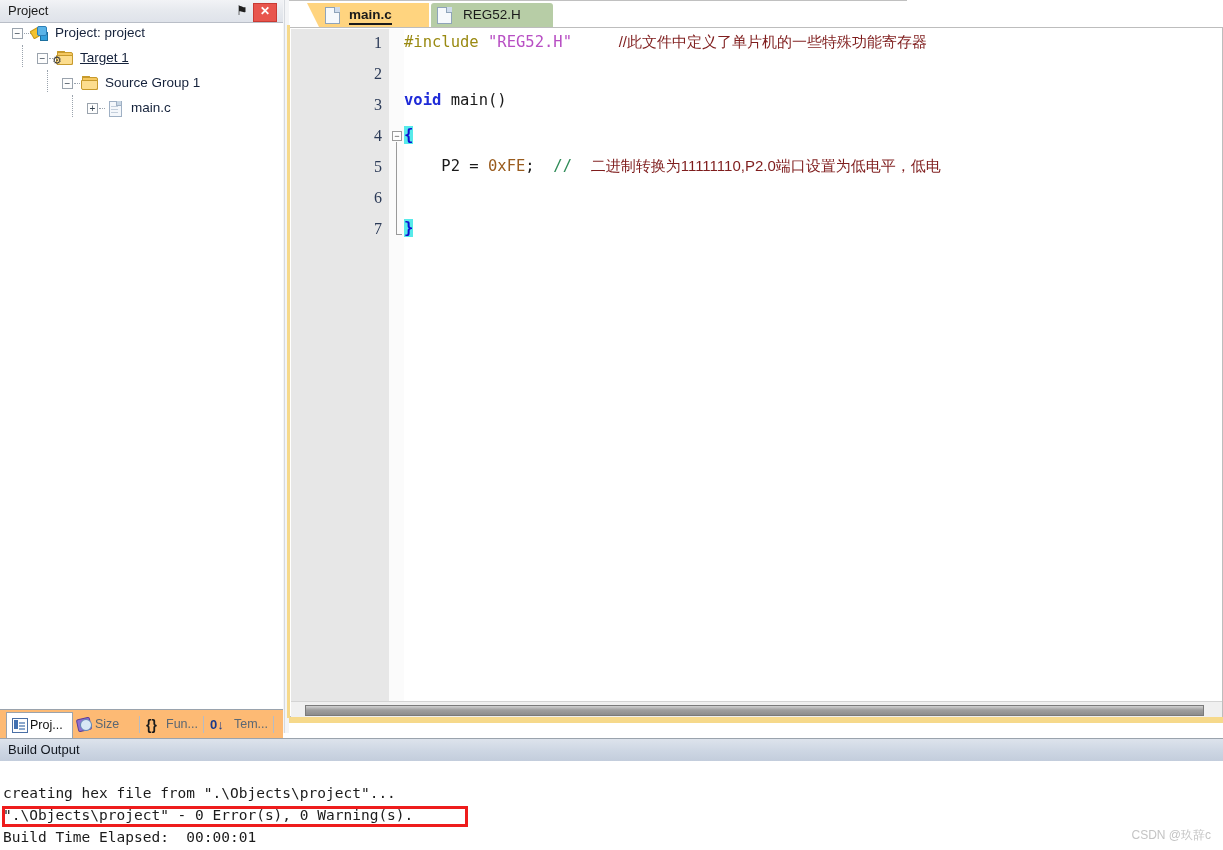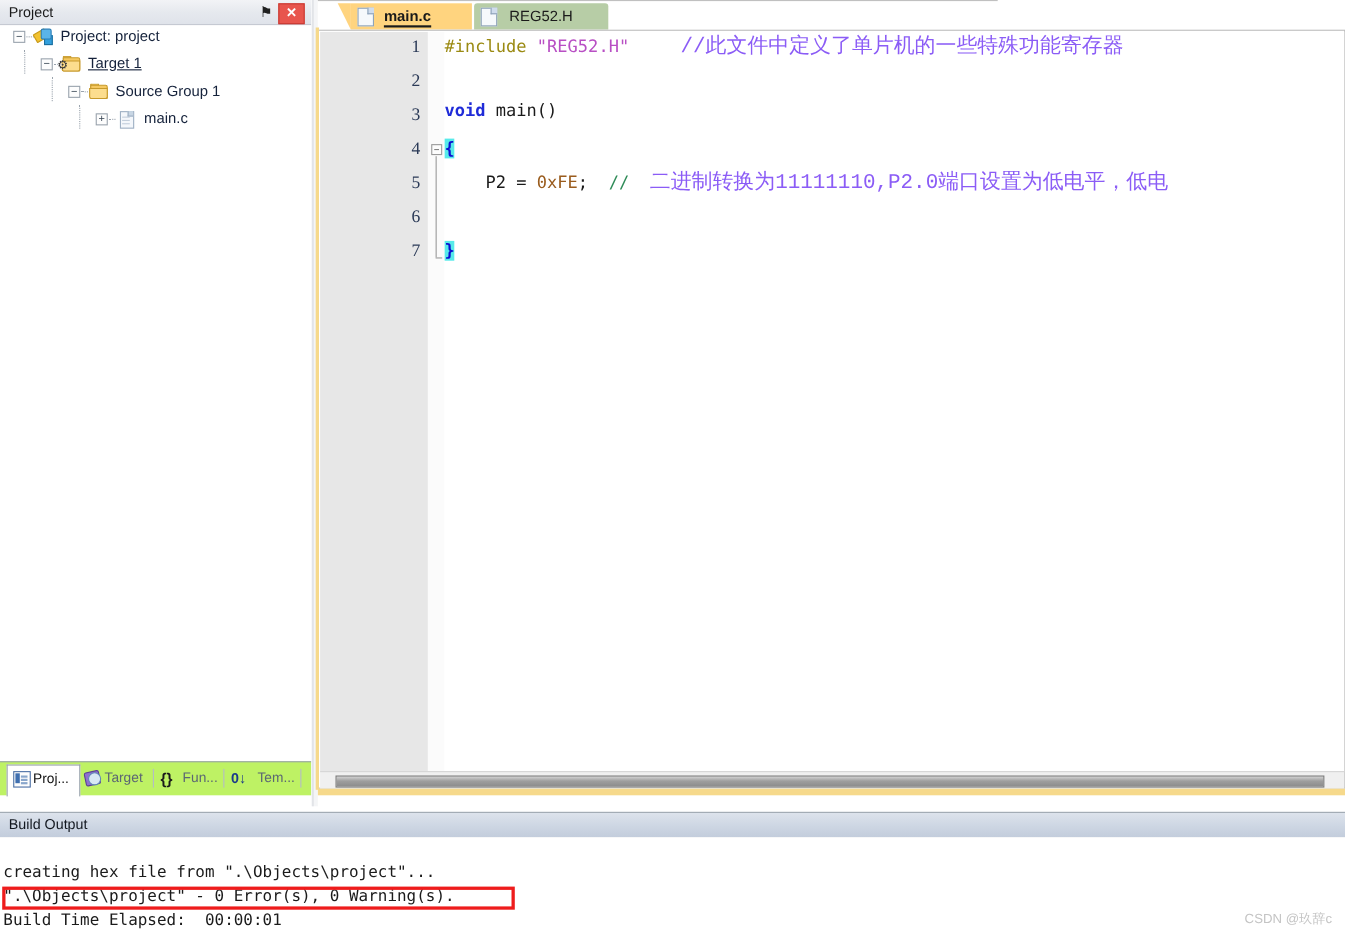--- a/index.html
+++ b/index.html
@@ -80,22 +80,22 @@
 
   
   .ico-file .pg{position:absolute;left:3px;top:0px;width:11px;height:14px;
     background:#f4f7fb;border:1px solid #9fb0c4;}
   .ico-file .fold{position:absolute;left:10px;top:0px;width:4px;height:4px;
     background:#c8d6e4;border-left:1px solid #9fb0c4;border-bottom:1px solid #9fb0c4;}
   .ico-file .ln{position:absolute;left:5px;width:7px;height:1px;background:#c3cedb;}
 
   
   #panel-tabs{
-    position:absolute;left:0;top:692px;width:283px;height:30px;
-    background:#bef264;border-top:1px solid #9aa3ad;
+    position:absolute;left:0;top:709px;width:283px;height:30px;
+    background:#fdba74;border-top:1px solid #9aa3ad;
   }
   .ptab{
     position:absolute;top:2px;height:26px;
     font-size:12.5px;color:#5b6773;white-space:nowrap;
     font-family:"Liberation Sans",sans-serif;cursor:default;
   }
   .ptab.active{
     background:#ffffff;border:1px solid #9aa3ad;border-bottom:none;color:#111;
     top:2px;height:28px;
   }
@@ -171,21 +171,21 @@
   .cline{
     position:absolute;left:0;white-space:pre;
     font-family:"DejaVu Sans Mono","Liberation Mono",monospace;
     font-size:15.5px;line-height:22px;
   }
   .k-pre{color:#9a8a12;}
   .k-str{color:#b84fc4;}
   .k-kw{color:#1f2bd8;font-weight:bold;}
   .k-fn{color:#1a1a1a;}
   .k-cmt{color:#2e8b57;}
-  .k-cmt-cn{color:#8b5cf6;font-family:Liberation Mono, monospace;font-size:19px;}
+  .k-cmt-cn{color:#7f1d1d;font-family:Liberation Sans, sans-serif;font-size:15px;}
   .k-num{color:#9a5c1e;}
   .k-id{color:#1a1a1a;}
   .k-brace{color:#0d0dd0;font-weight:bold;background:#57eaea;}
 
   #hscroll{
     position:absolute;left:1px;top:673px;width:931px;height:15px;
     background:#f0f0f0;border-top:1px solid #d4d4d4;
   }
   #hscroll .thumb{
     position:absolute;left:14px;top:3px;width:897px;height:9px;
@@ -300,21 +300,21 @@
             <u style="top:9px;"></u>
           </span>
         <span class="tl" style="left:23px;">Proj...</span>
       </div>
 
       <div class="ptab" style="left:74px;width:68px;">
         <span class="icon-books">
             <i class="b1"></i>
             <i class="b2"></i>
           </span>
-        <span class="tl" style="left:21px;">Target</span>
+        <span class="tl" style="left:21px;">Size</span>
         <span class="sep" style="left:65px;"></span>
       </div>
 
       <div class="ptab" style="left:144px;width:62px;">
         <span class="tl" style="left:2px;font-weight:bold;color:#1a1a1a;font-size:14px;">{}</span>
         <span class="tl" style="left:22px;">Fun...</span>
         <span class="sep" style="left:59px;"></span>
       </div>
 
       <div class="ptab" style="left:208px;width:68px;">

